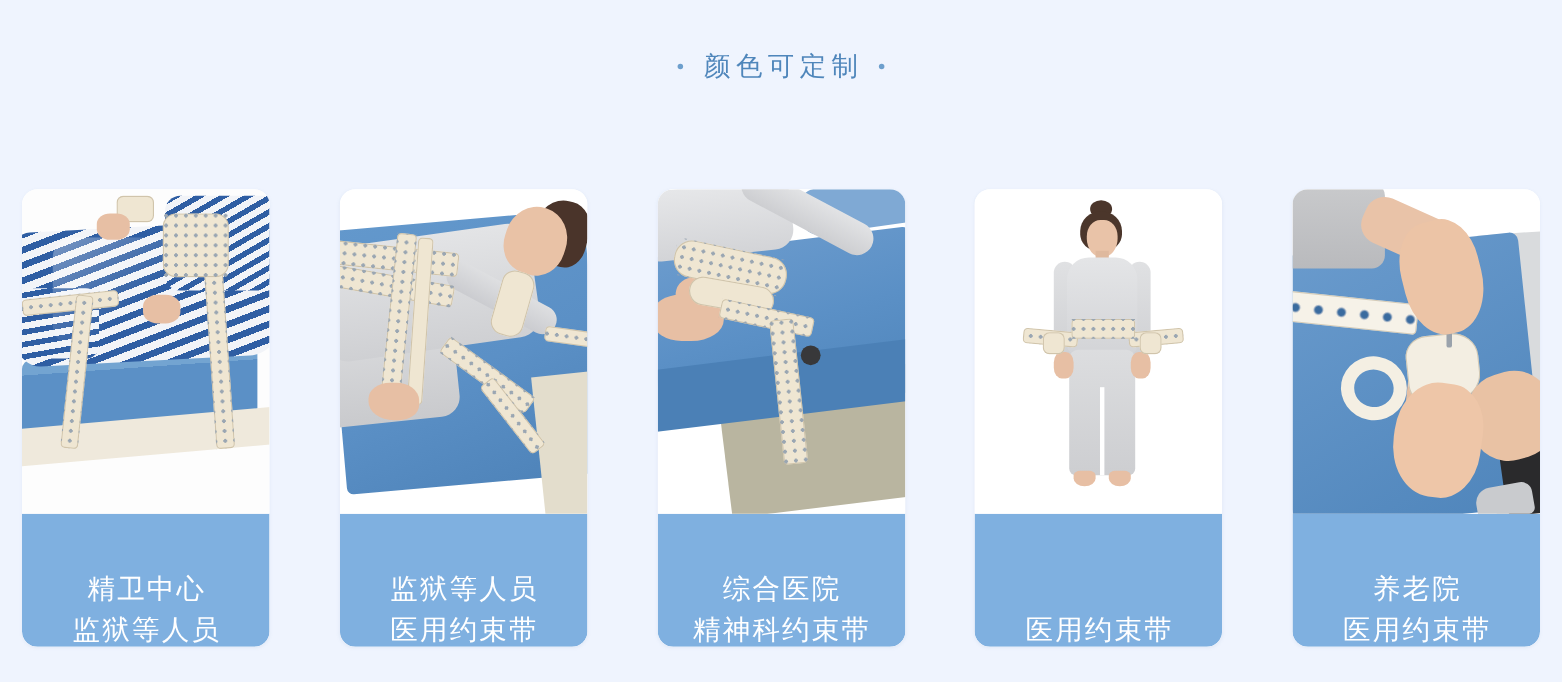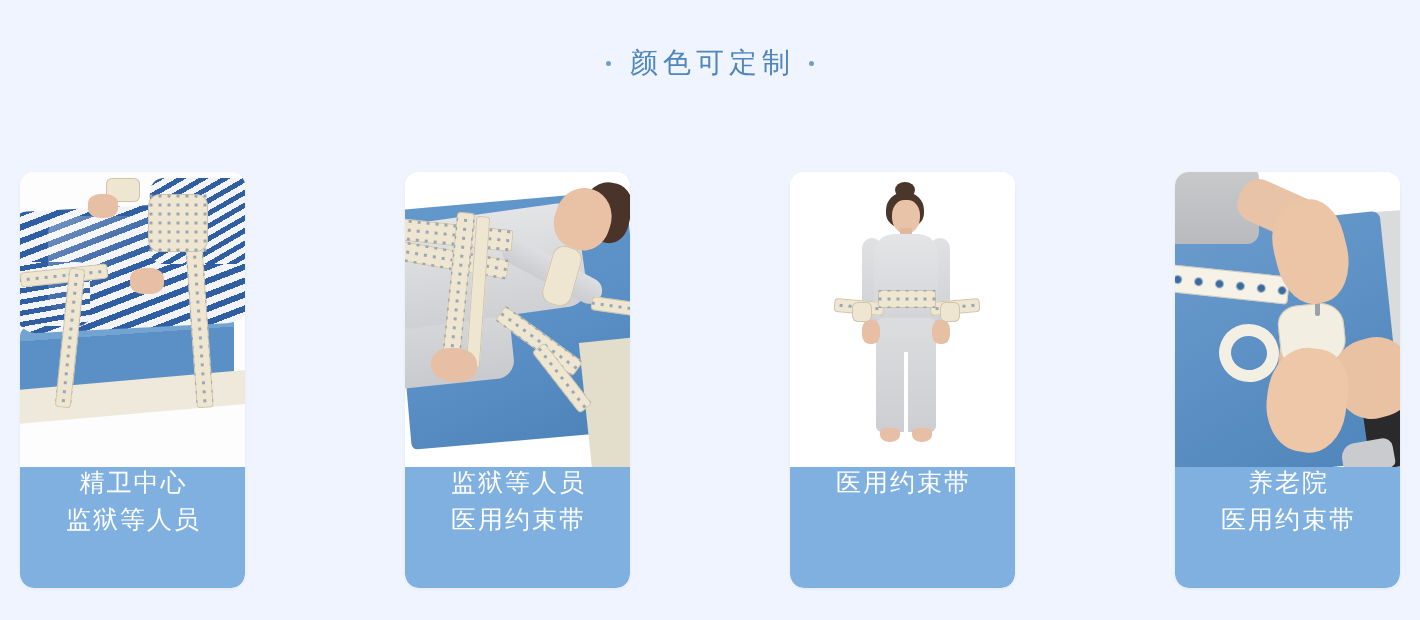--- a/index.html
+++ b/index.html
@@ -19,21 +19,21 @@
     color:#4a80b4;
     font-weight:400;
     line-height:1.12;
     text-indent:10px;
   }
   .subtitle-row {
     margin-top:18px;
     display:flex; align-items:center; justify-content:center; gap:14px;
   }
   .subtitle {
-    font-size:28px;
+    font-size:24px;
     letter-spacing:5px;
     color:#4f86bb;
     text-indent:5px;
   }
   .dot {
     width:5px; height:5px; border-radius:50%;
     background:#6d9fcd; display:inline-block;
   }
 
   
@@ -55,21 +55,21 @@
     position:relative;
     width:100%; height:295px;
     background:#ffffff;
     overflow:hidden;
   }
   .caption {
     flex:1;
     background:#7fb0e0;
     color:#ffffff;
     display:flex; flex-direction:column;
-    align-items:center; justify-content:flex-start;
+    align-items:center; justify-content:flex-end;
     gap:6px;
     border-radius:0 0 14px 14px;
   }
   .caption .line {
     font-size:25px;
     letter-spacing:2px;
     line-height:1.22;
     text-indent:2px;
     white-space:nowrap;
   }
@@ -406,20 +406,41 @@
         <div class="strap dots s-diag2"></div>
         <div class="strap dots s-right"></div>
         <div class="skin hand"></div>
       </div>
       <div class="caption">
         <div class="line">监狱等人员</div>
         <div class="line">医用约束带</div>
       </div>
     </div>
 
+    <div class="card">
+      <div class="photo p3">
+        <div class="frame"></div>
+        <div class="mattress mat"></div>
+        <div class="mattress mat2"></div>
+        <div class="pillow"></div>
+        <div class="sleeve"></div>
+        <div class="arm"></div>
+        <div class="skin forearm"></div>
+        <div class="skin hand"></div>
+        <div class="strap dots s-cuff"></div>
+        <div class="strap s-cuff2"></div>
+        <div class="strap dots s-arm"></div>
+        <div class="strap dots s-down"></div>
+        <div class="knob"></div>
+      </div>
+      <div class="caption">
+        <div class="line">综合医院</div>
+        <div class="line">精神科约束带</div>
+      </div>
+    </div>
 
     <div class="card">
       <div class="photo p4">
         <div class="hairbun"></div>
         <div class="hair"></div>
         <div class="face"></div>
         <div class="neck"></div>
         <div class="arm-l"></div>
         <div class="arm-r"></div>
         <div class="torso"></div>

